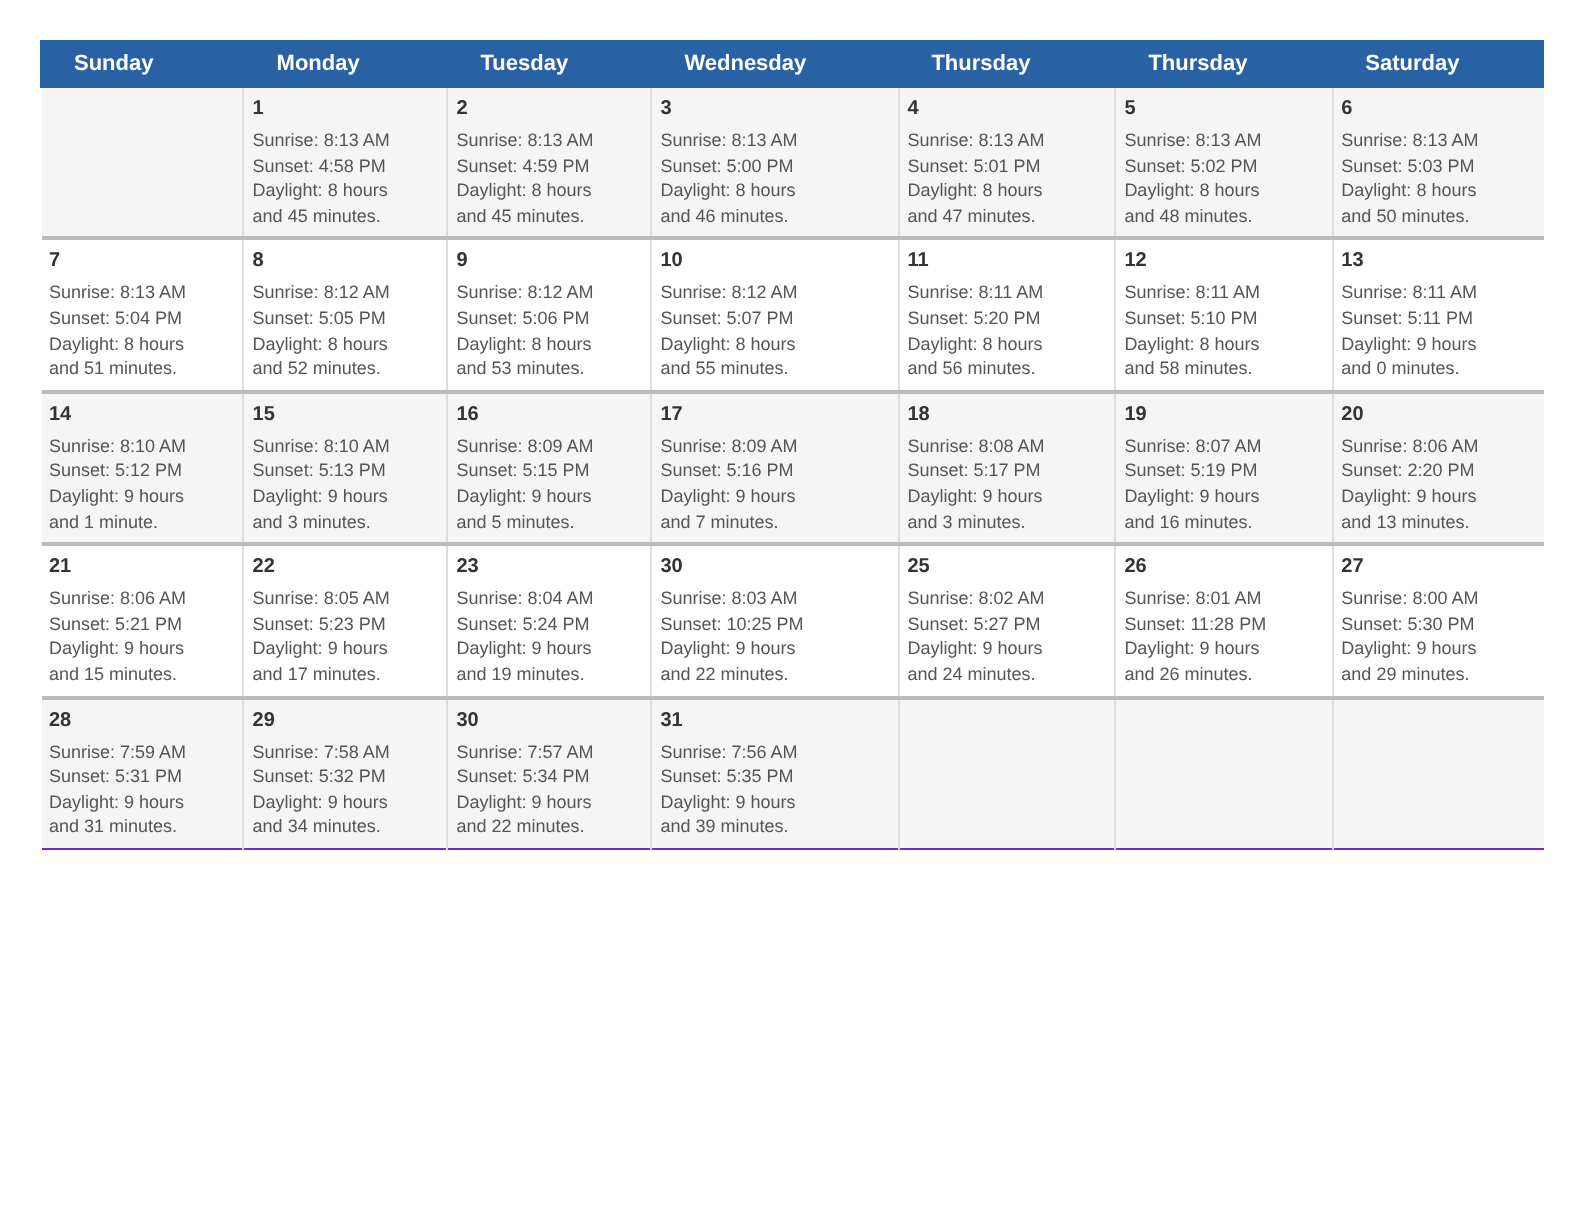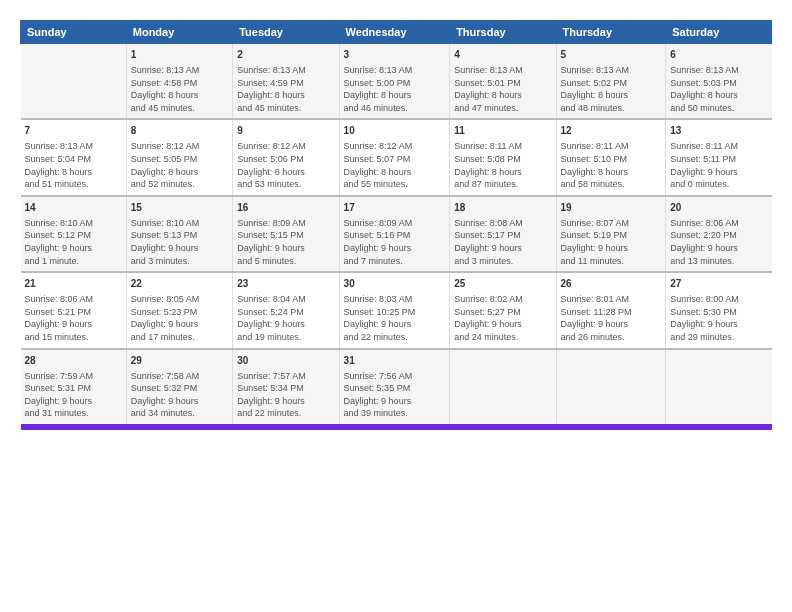--- a/index.html
+++ b/index.html
@@ -43,28 +43,28 @@
       color: #444;
     }
     table {
       width: 100%;
       border-collapse: collapse;
       font-size: 10px;
     }
     thead tr th {
       background-color: #2962a4;
       color: #fff;
-      padding: 5px 6px;
+      padding: 5px 16px;
       text-align: left;
       font-size: 11px;
       font-weight: bold;
       border: 1px solid #2962a4;
     }
     tbody tr {
-      border-bottom: 6px solid #6d28d9;
+      border-bottom: 1px solid #6d28d9;
     }
     tbody tr:nth-child(odd) {
       background-color: #f5f5f5;
     }
     tbody tr:nth-child(even) {
       background-color: #fff;
     }
     td {
       padding: 4px 4px;
       vertical-align: top;
@@ -181,23 +181,23 @@
           <td>
             <span class="day-num">10</span>
             <div class="day-info">Sunrise: 8:12 AM</div>
             <div class="day-info">Sunset: 5:07 PM</div>
             <div class="day-info">Daylight: 8 hours</div>
             <div class="day-info">and 55 minutes.</div>
           </td>
           <td>
             <span class="day-num">11</span>
             <div class="day-info">Sunrise: 8:11 AM</div>
-            <div class="day-info">Sunset: 5:08 PM</div>
-            <div class="day-info">Daylight: 8 hours</div>
-            <div class="day-info">and 87 minutes.</div>
+            <div class="day-info">Sunset: 5:20 PM</div>
+            <div class="day-info">Daylight: 8 hours</div>
+            <div class="day-info">and 56 minutes.</div>
           </td>
           <td>
             <span class="day-num">12</span>
             <div class="day-info">Sunrise: 8:11 AM</div>
             <div class="day-info">Sunset: 5:10 PM</div>
             <div class="day-info">Daylight: 8 hours</div>
             <div class="day-info">and 58 minutes.</div>
           </td>
           <td>
             <span class="day-num">13</span>
@@ -241,21 +241,21 @@
             <div class="day-info">Sunrise: 8:08 AM</div>
             <div class="day-info">Sunset: 5:17 PM</div>
             <div class="day-info">Daylight: 9 hours</div>
             <div class="day-info">and 3 minutes.</div>
           </td>
           <td>
             <span class="day-num">19</span>
             <div class="day-info">Sunrise: 8:07 AM</div>
             <div class="day-info">Sunset: 5:19 PM</div>
             <div class="day-info">Daylight: 9 hours</div>
-            <div class="day-info">and 11 minutes.</div>
+            <div class="day-info">and 16 minutes.</div>
           </td>
           <td>
             <span class="day-num">20</span>
             <div class="day-info">Sunrise: 8:06 AM</div>
             <div class="day-info">Sunset: 2:20 PM</div>
             <div class="day-info">Daylight: 9 hours</div>
             <div class="day-info">and 13 minutes.</div>
           </td>
         </tr>
         <tr class="row-group">

